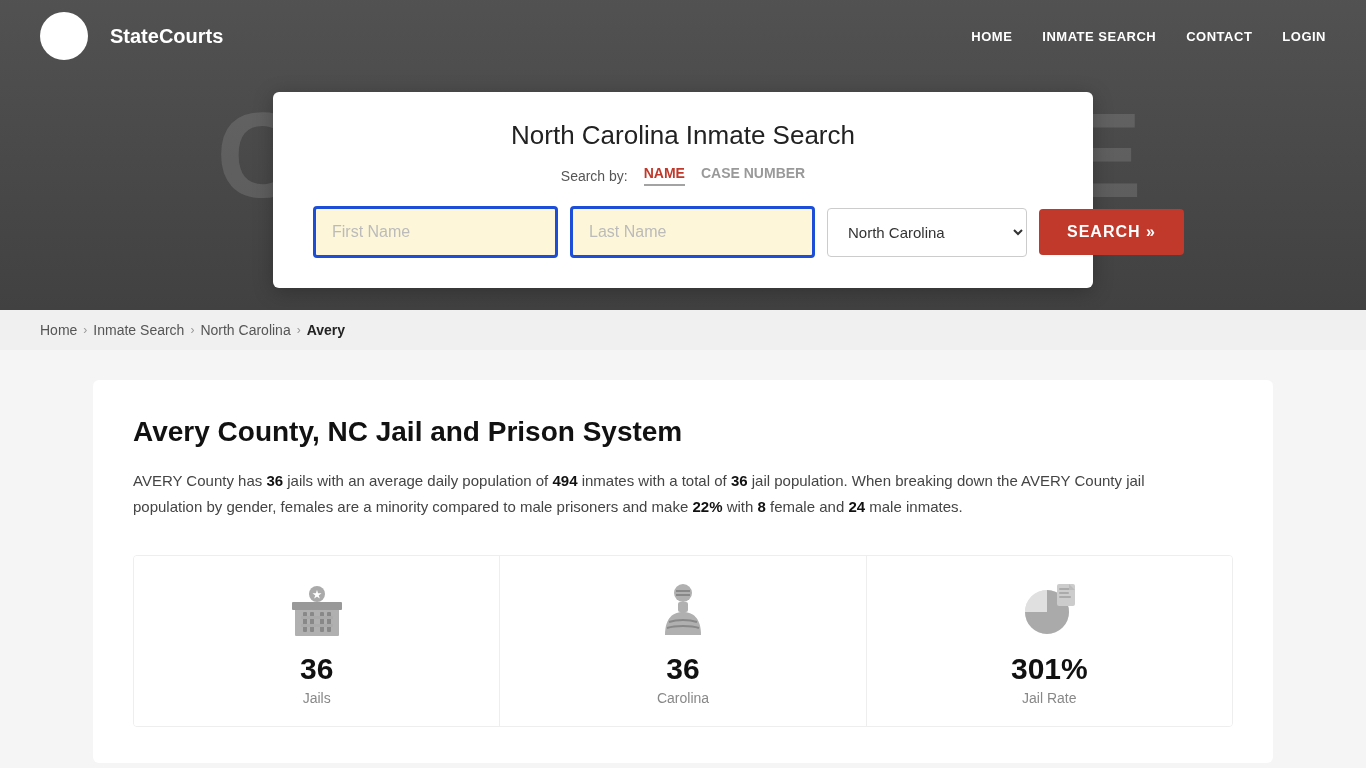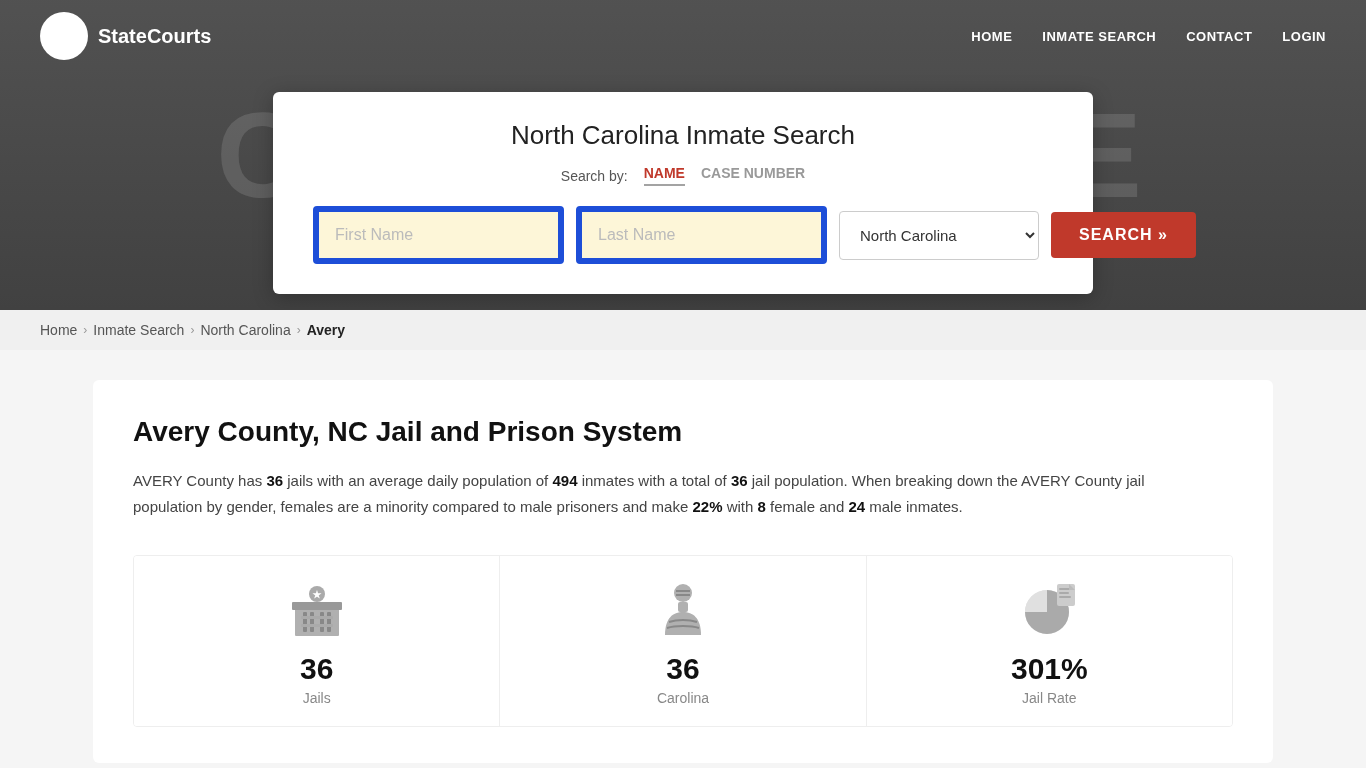--- a/index.html
+++ b/index.html
@@ -39,21 +39,21 @@
       z-index: 10;
       display: flex;
       align-items: center;
       justify-content: space-between;
       padding: 12px 40px;
       background: transparent;
     }
     .logo-area {
       display: flex;
       align-items: center;
-      gap: 10px;
+      gap: 22px;
       color: white;
       text-decoration: none;
     }
     .logo-icon {
       width: 48px;
       height: 48px;
       background: white;
       border-radius: 50%;
       display: flex;
       align-items: center;
@@ -123,21 +123,21 @@
     }
     .search-fields {
       display: flex;
       gap: 12px;
       align-items: center;
     }
     .search-input {
       flex: 1;
       padding: 14px 16px;
       font-size: 16px;
-      border: 6px solid #1d4ed8;
+      border: 3px solid #1d4ed8;
       background: #fdf6d8;
       border-radius: 4px;
       color: #999;
       outline: none;
     }
     .search-input::placeholder { color: #bbb; }
     .state-select {
       padding: 14px 16px;
       font-size: 15px;
       border: 1px solid #ccc;

